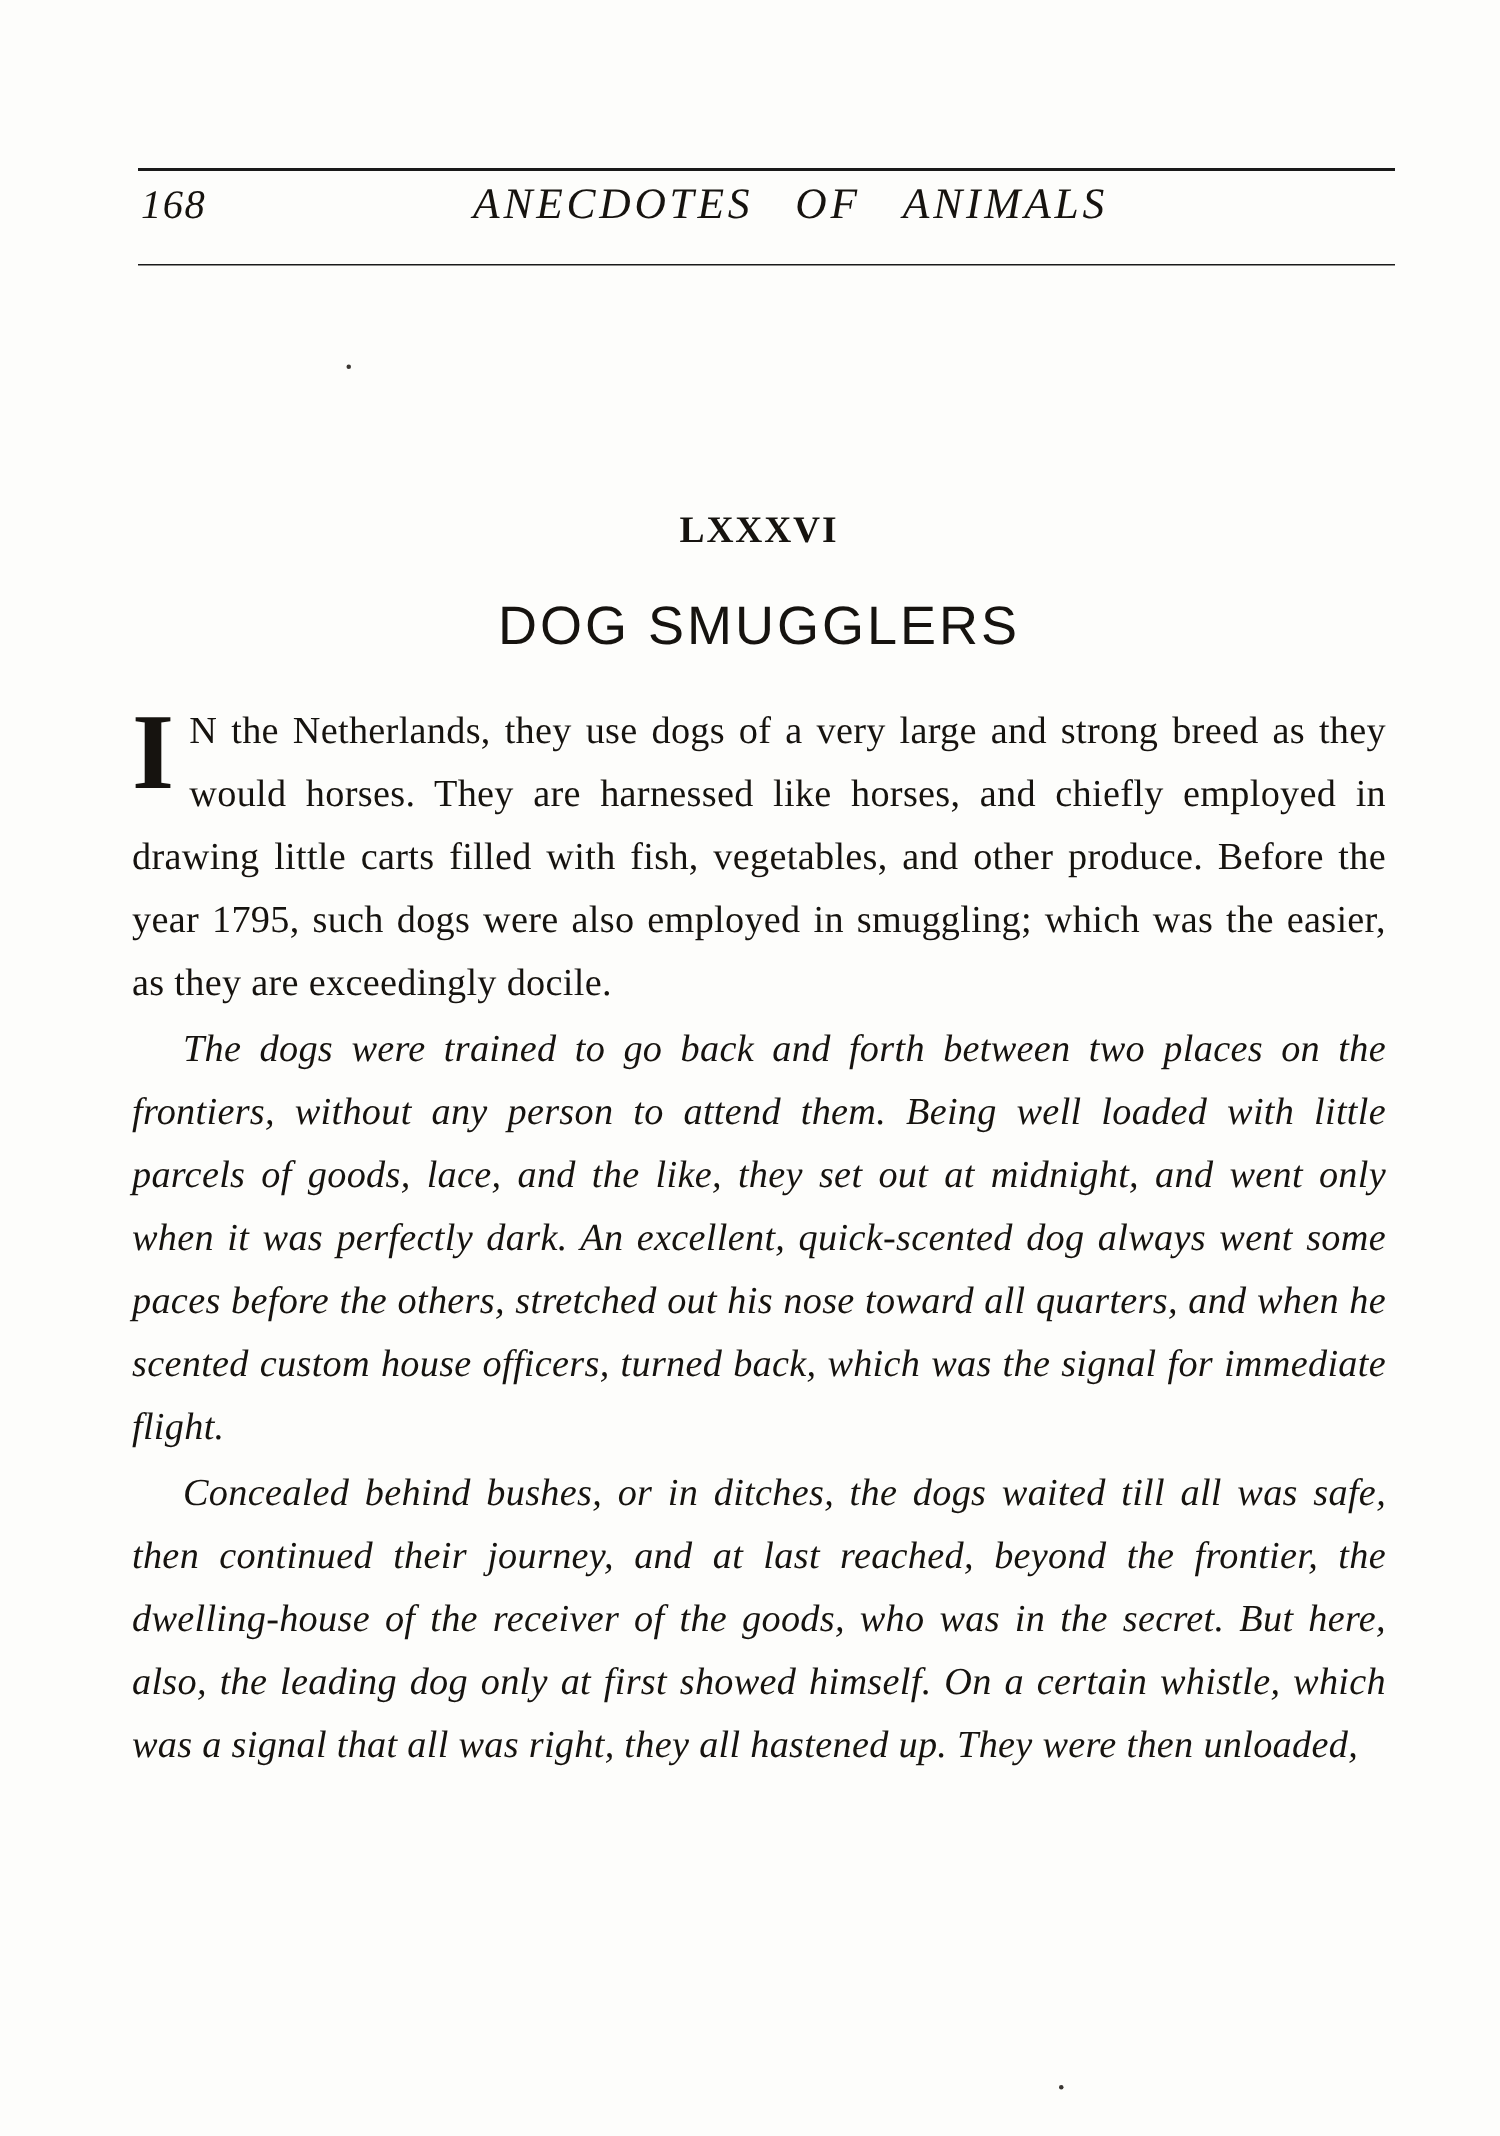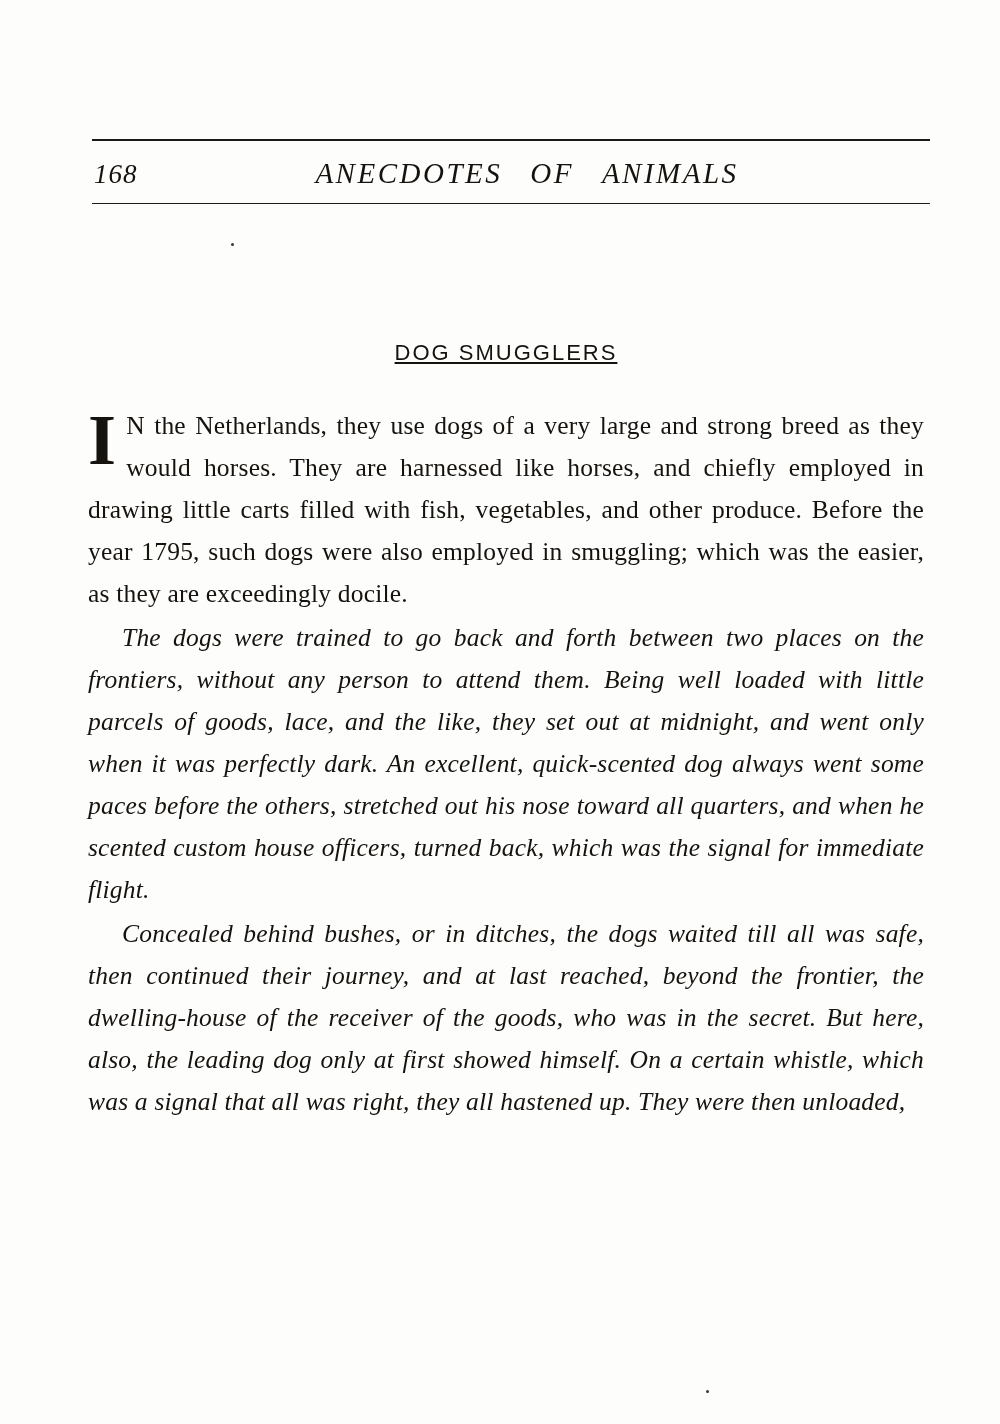--- a/index.html
+++ b/index.html
@@ -17,21 +17,21 @@
   }
   .page {
     position: absolute;
     inset: 0;
     background: #fdfdfb;
   }
   
   .header-block {
     position: absolute;
     left: 92px;
-    top: 139px;
+    top: 112px;
     width: 838px;
   }
   .rule {
     height: 2px;
     background: #1a1a1a;
     width: 100%;
   }
   .rule.thin { height: 1px; }
   .header-row {
     display: flex;
@@ -49,21 +49,20 @@
     padding-left: 2px;
   }
   .running-title {
     flex: 1;
     text-align: center;
     font-family: "Liberation Serif", serif;
     font-style: italic;
     font-size: 29px;
     letter-spacing: 2.5px;
     padding-right: 120px;
-    margin-top: 10px;
   }
   .running-title .word { margin: 0 14px; }
 
   
   .content {
     position: absolute;
     left: 88px;
     top: 340px;
     width: 836px;
   }
@@ -71,25 +70,24 @@
     text-align: center;
     font-family: "Liberation Serif", serif;
     font-weight: bold;
     font-size: 25px;
     letter-spacing: 1.2px;
     margin-bottom: 28px;
   }
   .chapter-title {
     text-align: center;
     font-family: "Liberation Sans", sans-serif;
-    font-size: 22px;
+    font-size: 36px;
     letter-spacing: 2px;
-    margin-bottom: 39px;
+    margin-bottom: 28px;
     font-weight: 400;
-    text-decoration: underline;
   }
   p.para {
     margin: 0 0 0 0;
     font-size: 25.5px;
     line-height: 42px;
     text-align: justify;
     text-justify: inter-word;
     letter-spacing: 0.2px;
   }
   p.para + p.para {
@@ -130,20 +128,21 @@
         <span class="word">ANECDOTES</span><span class="word">OF</span><span class="word">ANIMALS</span>
       </div>
     </div>
     <div class="rule thin"></div>
   </div>
 
   <div class="dot-mark" style="left:231px; top:243px;"></div>
 
   <div class="content">
 
+    <div class="chapter-number">LXXXVI</div>
     <div class="chapter-title">DOG  SMUGGLERS</div>
 
     <p class="para first">
       <span class="dropcap">I</span><span>N the Netherlands, they use dogs of a very large and strong breed as they would horses.  They are harnessed like horses, and chiefly employed in drawing little carts filled with fish, vegetables, and other produce.  Before the year 1795, such dogs were also employed in smuggling; which was the easier, as they are exceedingly docile.</span>
     </p>
 
     <p class="para">The dogs were trained to go back and forth between two places on the frontiers, without any person to attend them.  Being well loaded with little parcels of goods, lace, and the like, they set out at midnight, and went only when it was perfectly dark.  An excellent, quick-scented dog always went some paces before the others, stretched out his nose toward all quarters, and when he scented custom house officers, turned back, which was the signal for immediate flight.</p>
 
     <p class="para">Concealed behind bushes, or in ditches, the dogs waited till all was safe, then continued their journey, and at last reached, beyond the frontier, the dwelling-house of the receiver of the goods, who was in the secret.  But here, also, the leading dog only at first showed himself.  On a certain whistle, which was a signal that all was right, they all hastened up.  They were then unloaded,</p>
 

